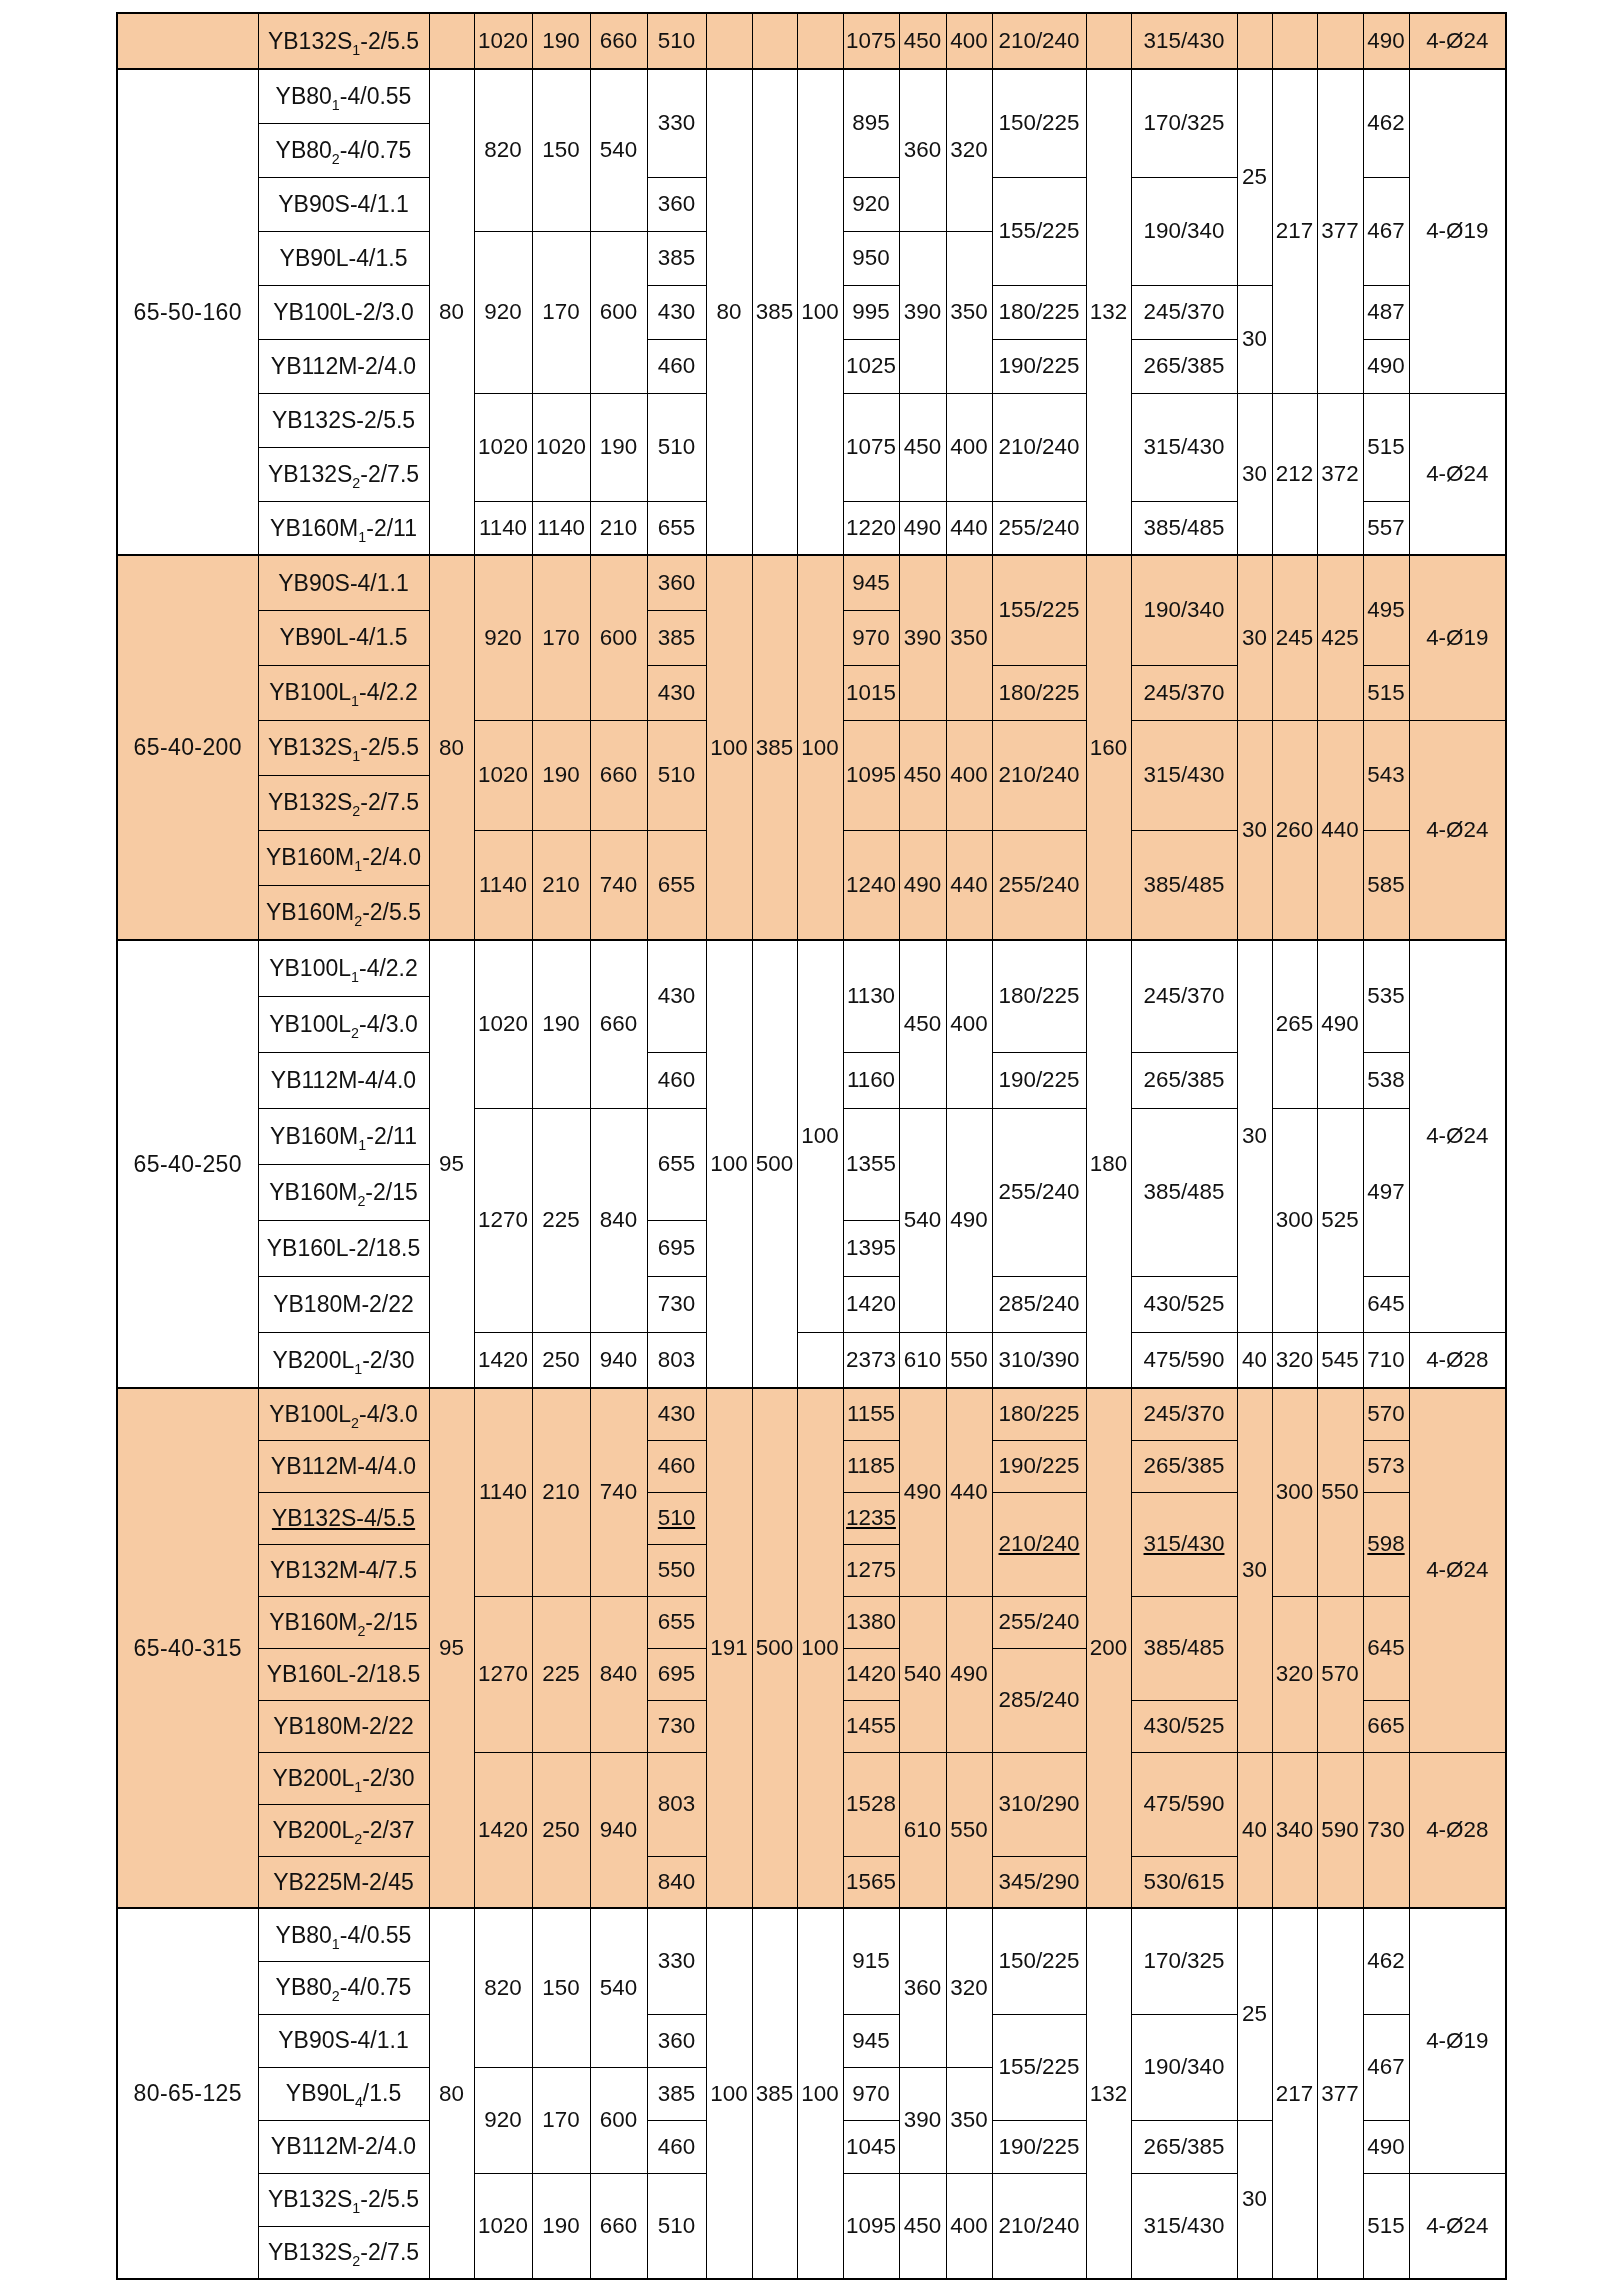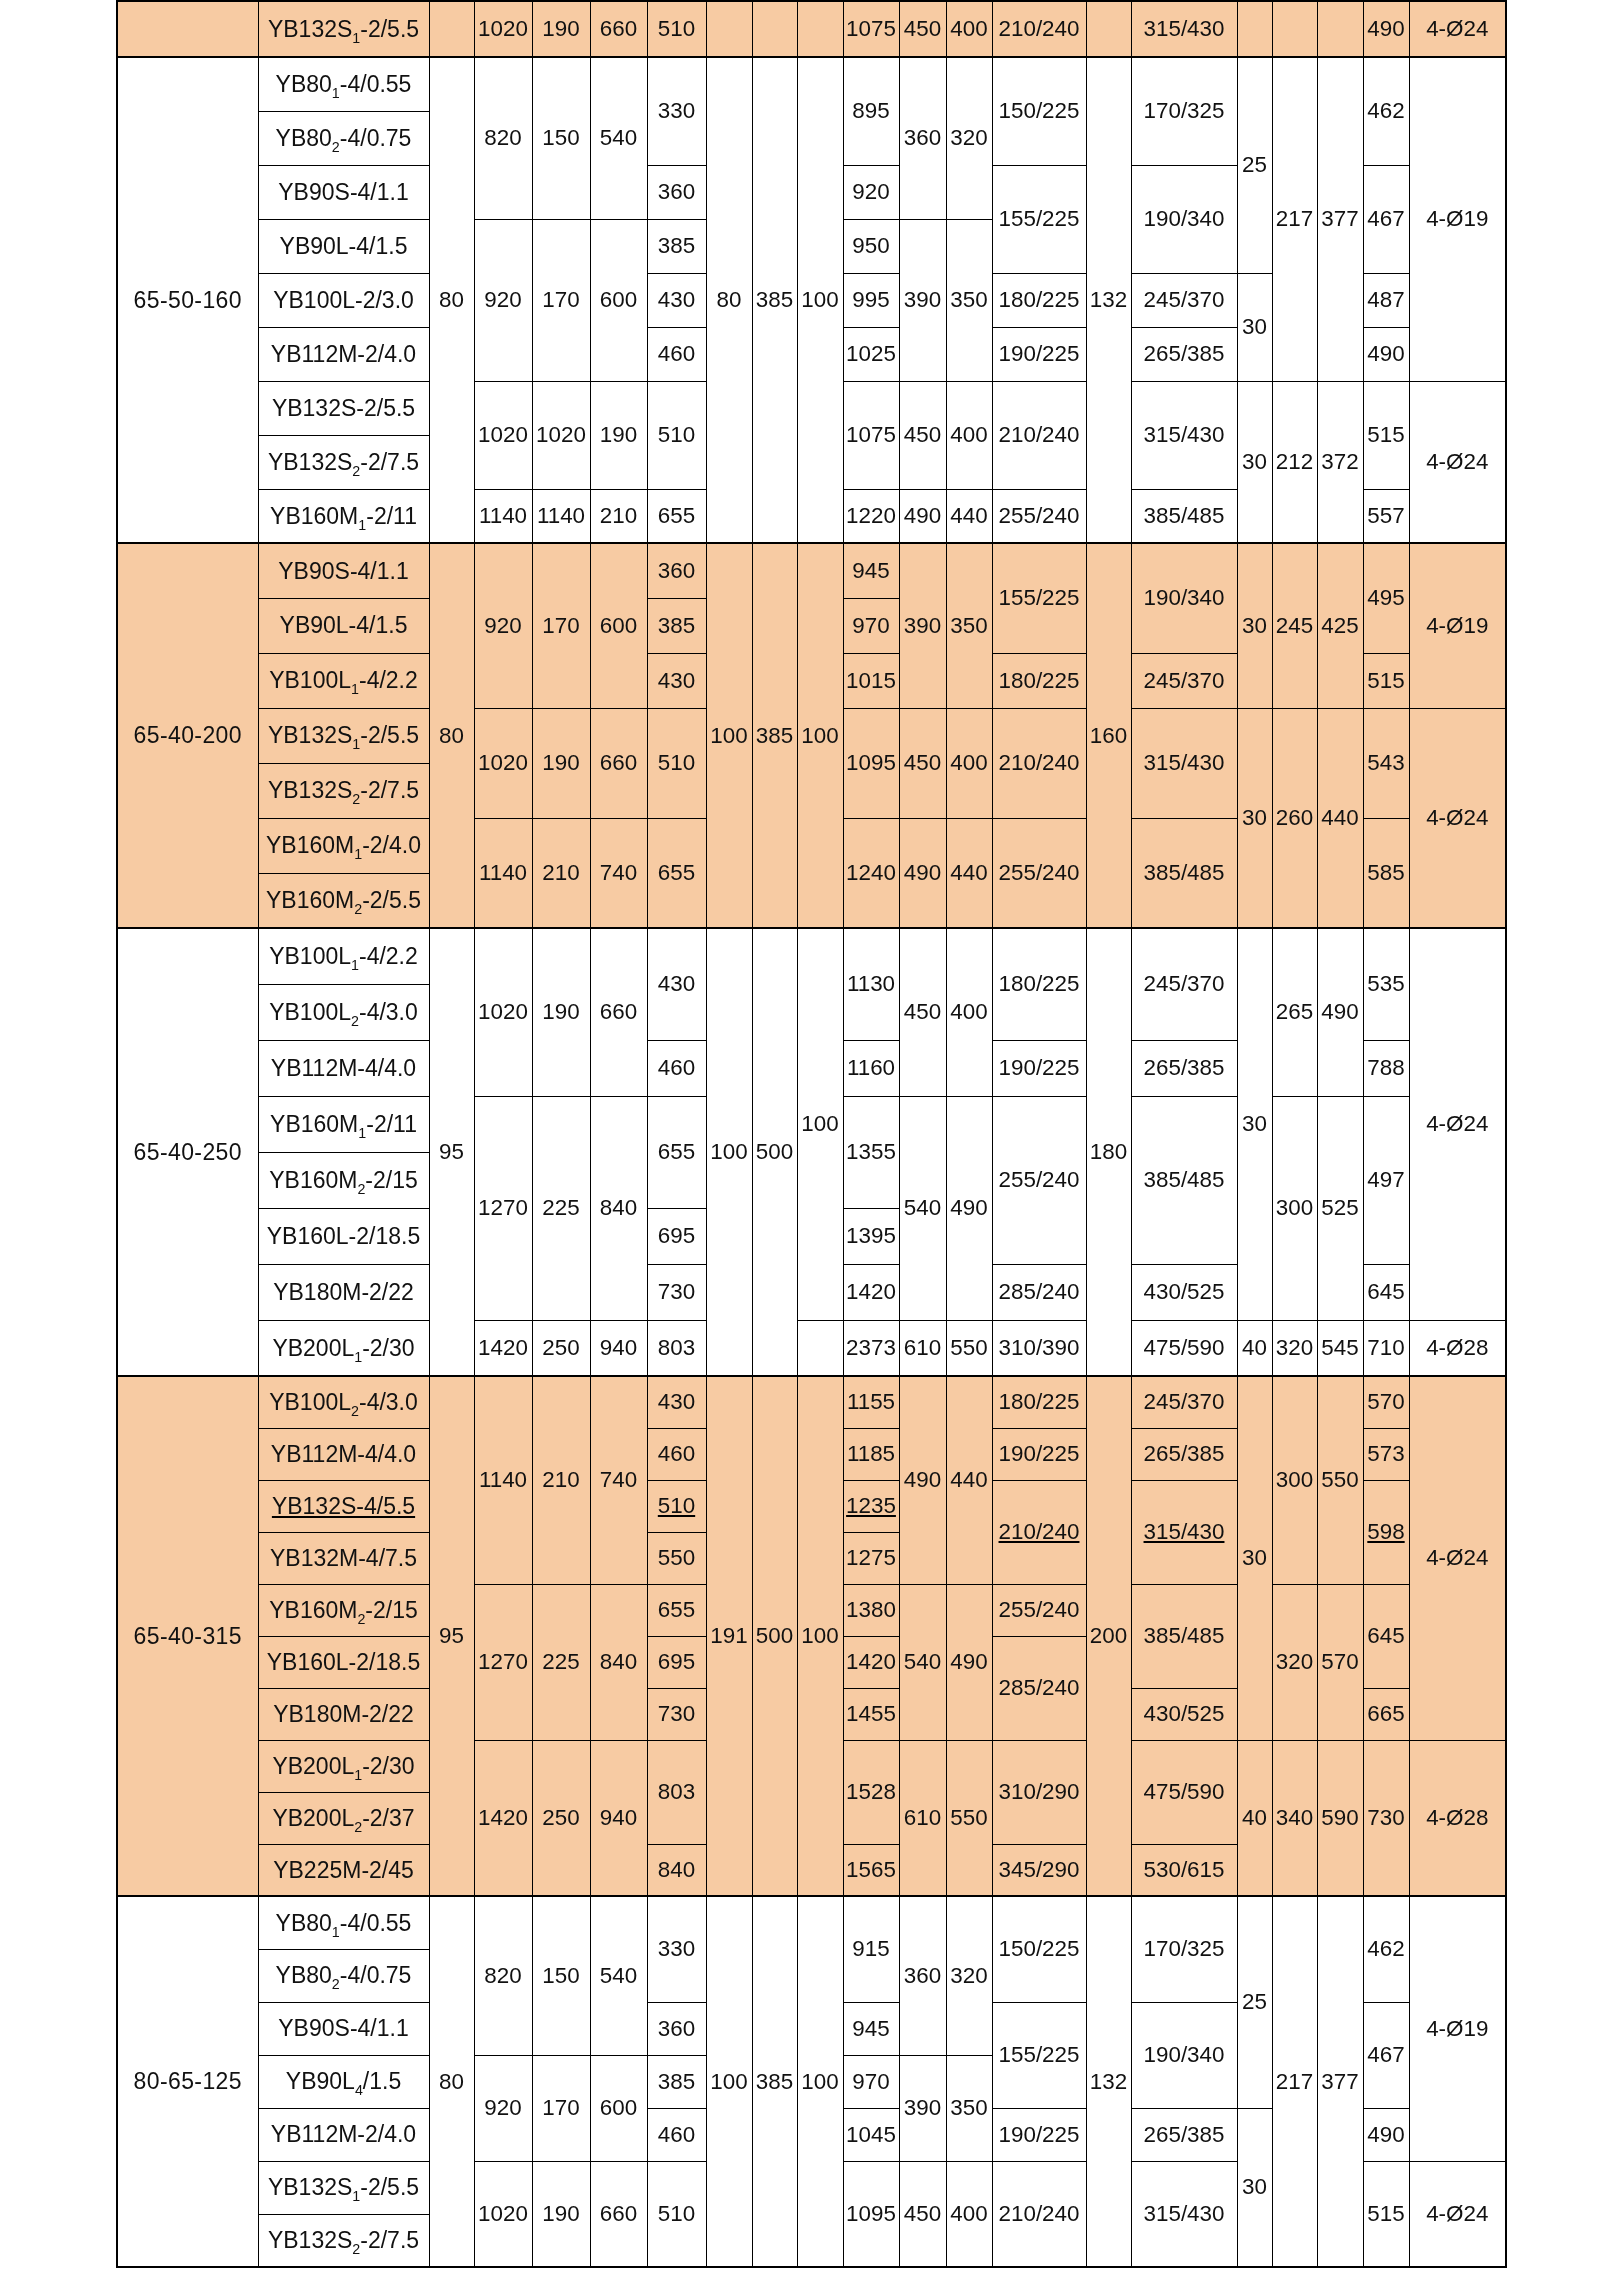--- a/index.html
+++ b/index.html
@@ -1,20 +1,20 @@
 <!DOCTYPE html>
 <html style="font-size:14.3px"><head>
 <meta charset="utf-8">
 <style>
   html,body{margin:0;padding:0}
   body{
     width:1620px;height:2291px;background:#ffffff;overflow:hidden;
     font-family:"Liberation Sans",sans-serif;
   }
-  .table-wrap{position:absolute;left:116px;top:0}
+  .table-wrap{position:absolute;left:116px;top:12px}
   table{border-collapse:collapse;table-layout:fixed;border:2.7px solid #000;border-top-width:1.8px}
   td{
     border:1.8px solid #000;
     text-align:center;vertical-align:middle;
     font-size:22.4px;color:#111;padding:0 0.9px;line-height:1.05;
     overflow:hidden;white-space:nowrap;
   }
   td.model{font-size:23px}
   td.pump{font-size:23px;letter-spacing:0.4px}
   td.shaded{background:#f7cba3}
@@ -264,21 +264,21 @@
         </tr>
         <tr style="height: 56px;">
           <td class="model">YB100L<sub>2</sub>-4/3.0</td>
         </tr>
         <tr style="height: 56px;">
           <td class="model">YB112M-4/4.0</td>
           <td class="">460</td>
           <td class="">1160</td>
           <td class="">190/225</td>
           <td class="">265/385</td>
-          <td class="">788</td>
+          <td class="">538</td>
         </tr>
         <tr style="height: 56px;">
           <td class="model">YB160M<sub>1</sub>-2/11</td>
           <td rowspan="4" class="">1270</td>
           <td rowspan="4" class="">225</td>
           <td rowspan="4" class="">840</td>
           <td rowspan="2" class="">655</td>
           <td rowspan="2" class="">1355</td>
           <td rowspan="4" class="">540</td>
           <td rowspan="4" class="">490</td>

